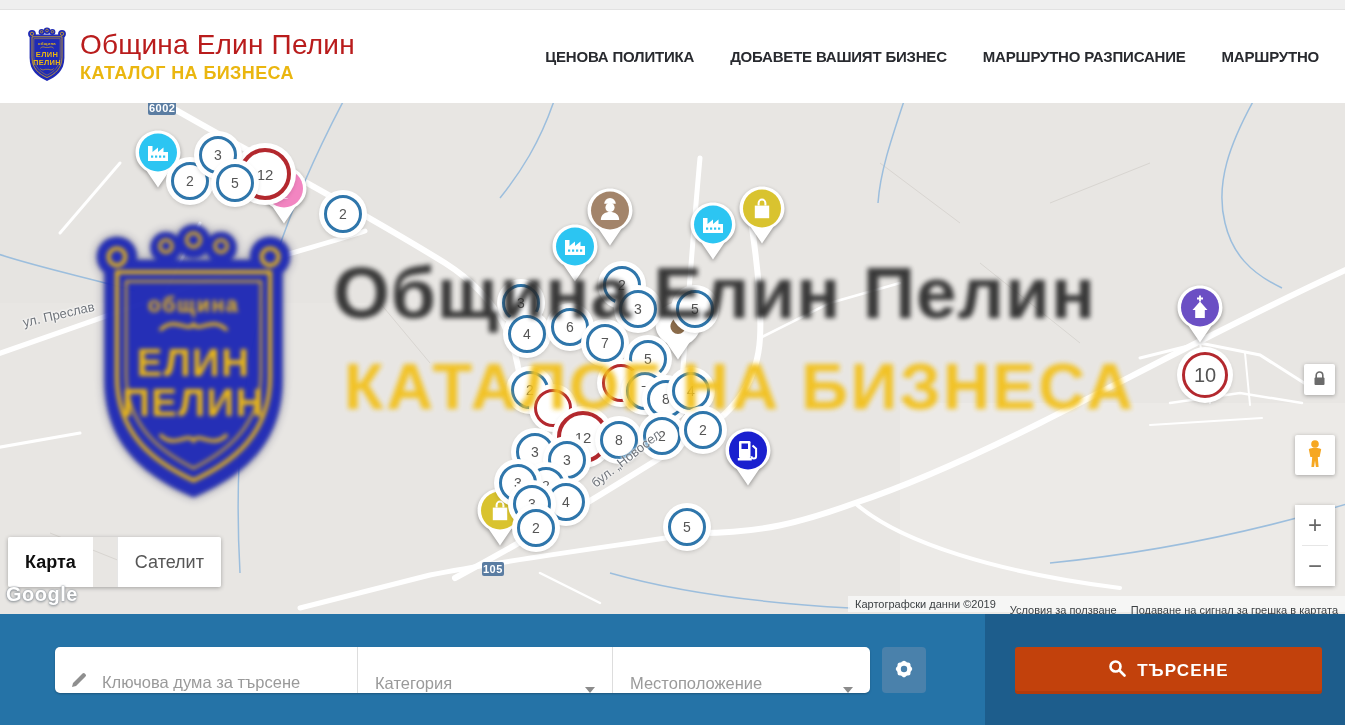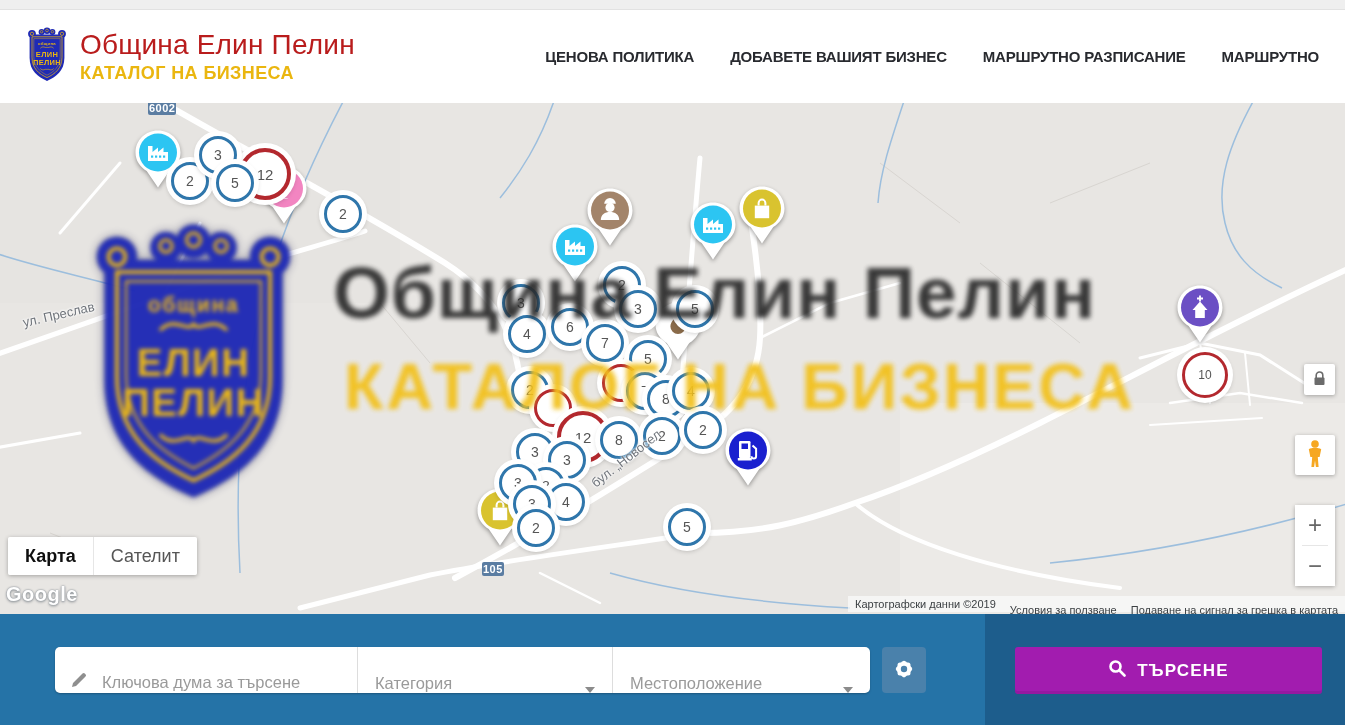--- a/index.html
+++ b/index.html
@@ -31,21 +31,21 @@
   .badge{position:absolute;z-index:1;background:#5b7da2;color:#fff;font-size:11px;font-weight:700;padding:1px 1px;border-radius:2px;letter-spacing:.5px;}
   .street{position:absolute;z-index:1;color:#70757c;font-size:13px;white-space:nowrap;text-shadow:0 0 3px #fff,0 0 3px #fff,0 0 3px #fff;}
 
   
   .wm{position:absolute;pointer-events:none;z-index:3;}
   .wm-crest{left:86px;top:114px;filter:blur(2.2px) drop-shadow(0 0 5px rgba(5,8,60,.5));opacity:.97;}
   .wm-title{left:333px;top:148px;font-size:73px;font-weight:700;color:#2b2b2b;letter-spacing:1px;filter:blur(2.7px);opacity:.93;white-space:nowrap;}
   .wm-sub{left:344px;top:246px;font-size:65px;font-weight:700;color:#f2c11e;letter-spacing:2.5px;filter:blur(2.7px);opacity:.96;white-space:nowrap;}
 
   
-  .maptype{position:absolute;left:8px;top:434px;z-index:4;display:flex;height:38px;box-shadow:0 1px 4px rgba(0,0,0,.3);border-radius:2px;overflow:hidden;}
+  .maptype{position:absolute;left:8px;top:434px;z-index:4;display:flex;height:50px;box-shadow:0 1px 4px rgba(0,0,0,.3);border-radius:2px;overflow:hidden;gap:24px;}
   .maptype button{border:none;background:#fff;font-size:18px;padding:0 17px;cursor:pointer;font-family:inherit;}
   .maptype .active{font-weight:700;color:#0f0f0f;}
   .maptype .inactive{color:#565656;border-left:1px solid #e6e6e6;}
   .glogo{position:absolute;left:6px;top:480px;z-index:4;font-size:20px;font-weight:700;color:#fff;letter-spacing:.5px;
          text-shadow:0 0 1px #9aa0a6,0 0 2px #9aa0a6,0 1px 3px #80868b;}
   .attr{position:absolute;right:0;top:493px;z-index:4;display:flex;align-items:center;font-size:11px;color:#3c4043;background:rgba(250,250,250,.75);height:16px;}
   .attr span{padding:0 7px;cursor:default;}
   .attr span.link{cursor:pointer;margin-top:12px;}
   .ctlbtn{position:absolute;z-index:4;background:#fff;border:none;box-shadow:0 1px 4px rgba(0,0,0,.3);border-radius:2px;display:flex;align-items:center;justify-content:center;cursor:pointer;}
   .ctl-lock{left:1304px;top:261px;width:31px;height:31px;}
@@ -60,21 +60,21 @@
   .searchform{position:absolute;left:55px;top:33px;width:815px;height:46px;background:#fff;border-radius:5px;display:flex;align-items:center;box-shadow:0 1px 2px rgba(0,0,0,.25);}
   .seg{height:100%;display:flex;align-items:flex-end;box-sizing:border-box;}
   .seg-keyword{width:302px;padding:0 15px;gap:11px;}
   .seg-keyword input{border:none;outline:none;flex:1;font-size:16.5px;color:#444;font-family:inherit;background:transparent;}
   .seg-keyword input::placeholder{color:#9a9a9a;}
   .seg-category{width:255px;border-left:1px solid #ddd;padding:0 17px;justify-content:space-between;cursor:pointer;}
   .seg-location{width:258px;border-left:1px solid #ddd;padding:0 17px;justify-content:space-between;cursor:pointer;}
   .seg .ph{color:#9a9a9a;font-size:16.5px;}
   .caret{width:0;height:0;border-left:5px solid transparent;border-right:5px solid transparent;border-top:6px solid #8b8b8b;}
   .gearbtn{position:absolute;left:882px;top:33px;width:44px;height:46px;background:#4a81ab;border:none;border-radius:4px;display:flex;align-items:center;justify-content:center;cursor:pointer;}
-  .searchbtn{position:absolute;left:1015px;top:33px;width:307px;height:47px;background:#a21caf;border:none;border-radius:3px;color:#fff;
+  .searchbtn{position:absolute;left:1015px;top:33px;width:307px;height:47px;background:#c2410c;border:none;border-radius:3px;color:#fff;
              font-weight:700;font-size:17px;letter-spacing:1.2px;display:flex;align-items:center;justify-content:center;gap:11px;cursor:pointer;
              font-family:inherit;box-shadow:inset 0 -3px 0 rgba(0,0,0,.08);}
 </style>
 </head>
 <body>
 
 <div class="stage">
 
   <div class="top-strip"></div>
 
@@ -264,21 +264,21 @@
         <div class="cluster" style="width: 38px; height: 38px; left: 643px; top: 314px; border-width: 3px; font-size: 14px;">2</div>
         <div class="cluster" style="width: 38px; height: 38px; left: 684px; top: 308px; border-width: 3px; font-size: 14px;">2</div>
         <div class="cluster" style="width: 38px; height: 38px; left: 516px; top: 330px; border-width: 3px; font-size: 14px;">3</div>
         <div class="cluster" style="width: 38px; height: 38px; left: 548px; top: 338px; border-width: 3px; font-size: 14px;">3</div>
         <div class="cluster" style="width: 38px; height: 38px; left: 527px; top: 364px; border-width: 3px; font-size: 14px;">8</div>
         <div class="cluster" style="width: 38px; height: 38px; left: 499px; top: 361px; border-width: 3px; font-size: 14px;">3</div>
         <div class="cluster" style="width: 38px; height: 38px; left: 547px; top: 380px; border-width: 3px; font-size: 14px;">4</div>
         <div class="cluster" style="width: 38px; height: 38px; left: 513px; top: 382px; border-width: 3px; font-size: 14px;">3</div>
         <div class="cluster" style="width: 38px; height: 38px; left: 517px; top: 406px; border-width: 3px; font-size: 14px;">2</div>
         <div class="cluster" style="width: 38px; height: 38px; left: 668px; top: 405px; border-width: 3px; font-size: 14px;">5</div>
-        <div class="cluster red" style="width: 46px; height: 46px; left: 1182px; top: 249px; border-width: 3px; font-size: 12px;">10</div>
+        <div class="cluster red" style="width: 46px; height: 46px; left: 1182px; top: 249px; border-width: 3px; font-size: 20px;">10</div>
       </div>
 
     <div class="wm wm-crest">
       <svg width="215" height="291" viewBox="0 0 140 190">
         <g>
           <circle cx="20" cy="26" r="13" fill="#1f2ab5"></circle>
             <circle cx="120" cy="26" r="13" fill="#1f2ab5"></circle>
           <circle cx="52" cy="20" r="10" fill="#1f2ab5"></circle>
             <circle cx="88" cy="20" r="10" fill="#1f2ab5"></circle>
           <circle cx="70" cy="16" r="11" fill="#1f2ab5"></circle>

